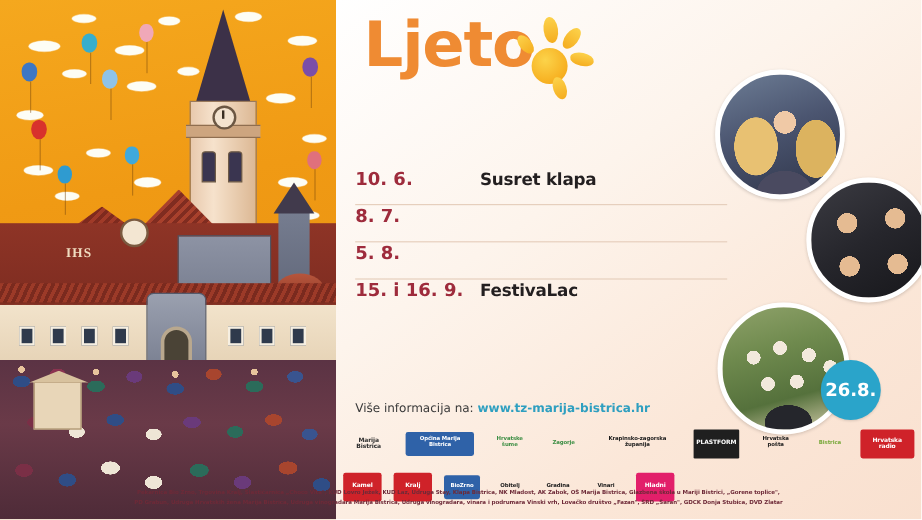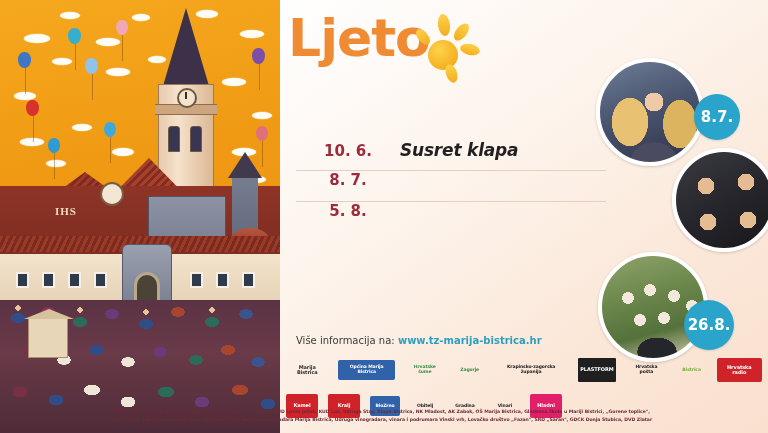--- a/index.html
+++ b/index.html
@@ -263,21 +263,21 @@
   .panel {
     position: relative;
     flex: 1 1 auto;
     height: 433px;
     background: linear-gradient(145deg, #ffffff 0%, #fdf4ec 38%, #fbe7d8 72%, #f9e0cf 100%);
     overflow: hidden;
   }
 
   .head {
     position: absolute;
-    left: 8px; top: 12px;
+    left: 23px; top: 12px;
     width: 330px;
     text-decoration: underline;
   }
   .ljeto {
     font-family: "DejaVu Sans", sans-serif;
     font-size: 52px;
     font-weight: bold;
     color: #ef8b33;
     letter-spacing: -1px;
     line-height: 1;
@@ -319,29 +319,27 @@
     height: 30px;
     border-bottom: 1px solid #e6cfbd;
   }
   .ev:last-child { border-bottom: none; }
   .ev-date {
     flex: 0 0 104px;
     font-family: "DejaVu Sans", sans-serif;
     font-size: 15px;
     font-weight: bold;
     color: #9e2b3c;
-    text-align: center;
   }
   .ev-title {
     font-family: "DejaVu Sans", sans-serif;
-    font-size: 17px;
+    font-size: 14px;
     font-weight: bold;
     color: #231f20;
     letter-spacing: -0.2px;
-    font-style: italic;
   }
 
   .info {
     position: absolute;
     left: 16px; top: 335px;
     font-family: "DejaVu Sans", sans-serif;
     font-size: 10px;
     color: #3a3a3a;
   }
   .info .url {
@@ -553,29 +551,32 @@
       <div class="ev">
         <span class="ev-date">10. 6.</span>
         <span class="ev-title">Susret klapa</span>
       </div>
       <div class="ev">
         <span class="ev-date">8. 7.</span>
       </div>
       <div class="ev">
         <span class="ev-date">5. 8.</span>
       </div>
+      <div class="ev">
+        <span class="ev-date">15. i 16. 9.</span>
+        <span class="ev-title">FestivaLac</span>
+      </div>
     </div>
 
     <div class="info">
       <span>Više informacija na:</span>
       <a class="url" href="#">www.tz-marija-bistrica.hr</a>
     </div>
 
     <div class="photo p1"></div>
-    <div class="badge b1">8.7.</div>
 
     <div class="photo p2"></div>
 
     <div class="photo p3"></div>
     <div class="badge b3">26.8.</div>
 
   </div>
 
   <div class="bottom-band">
     <div class="logo-row">

